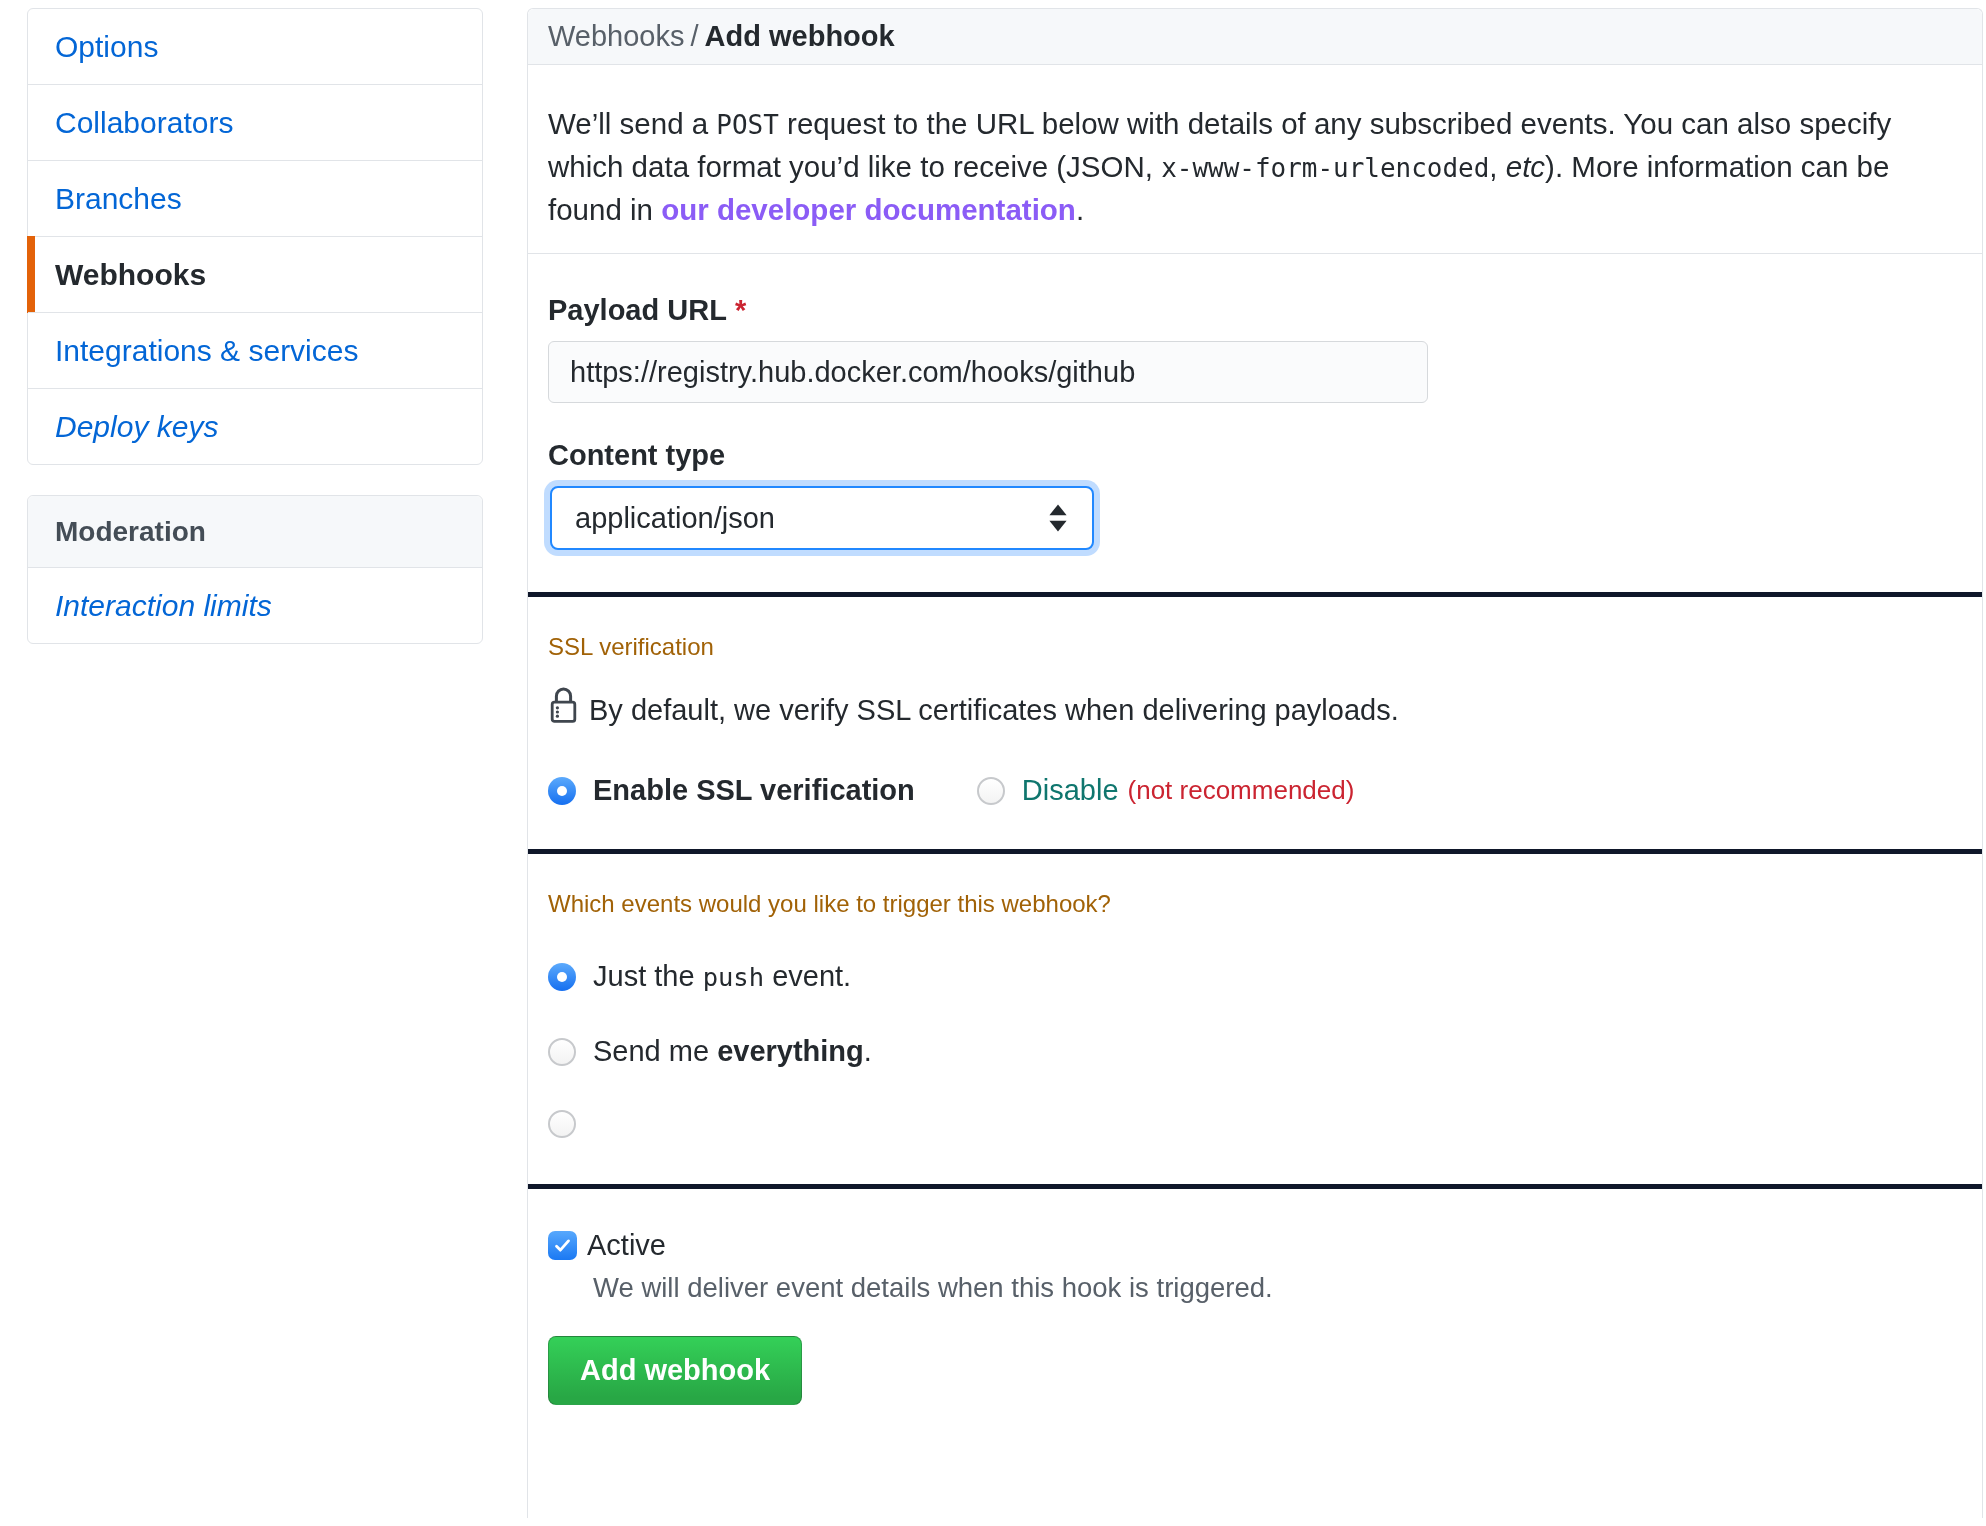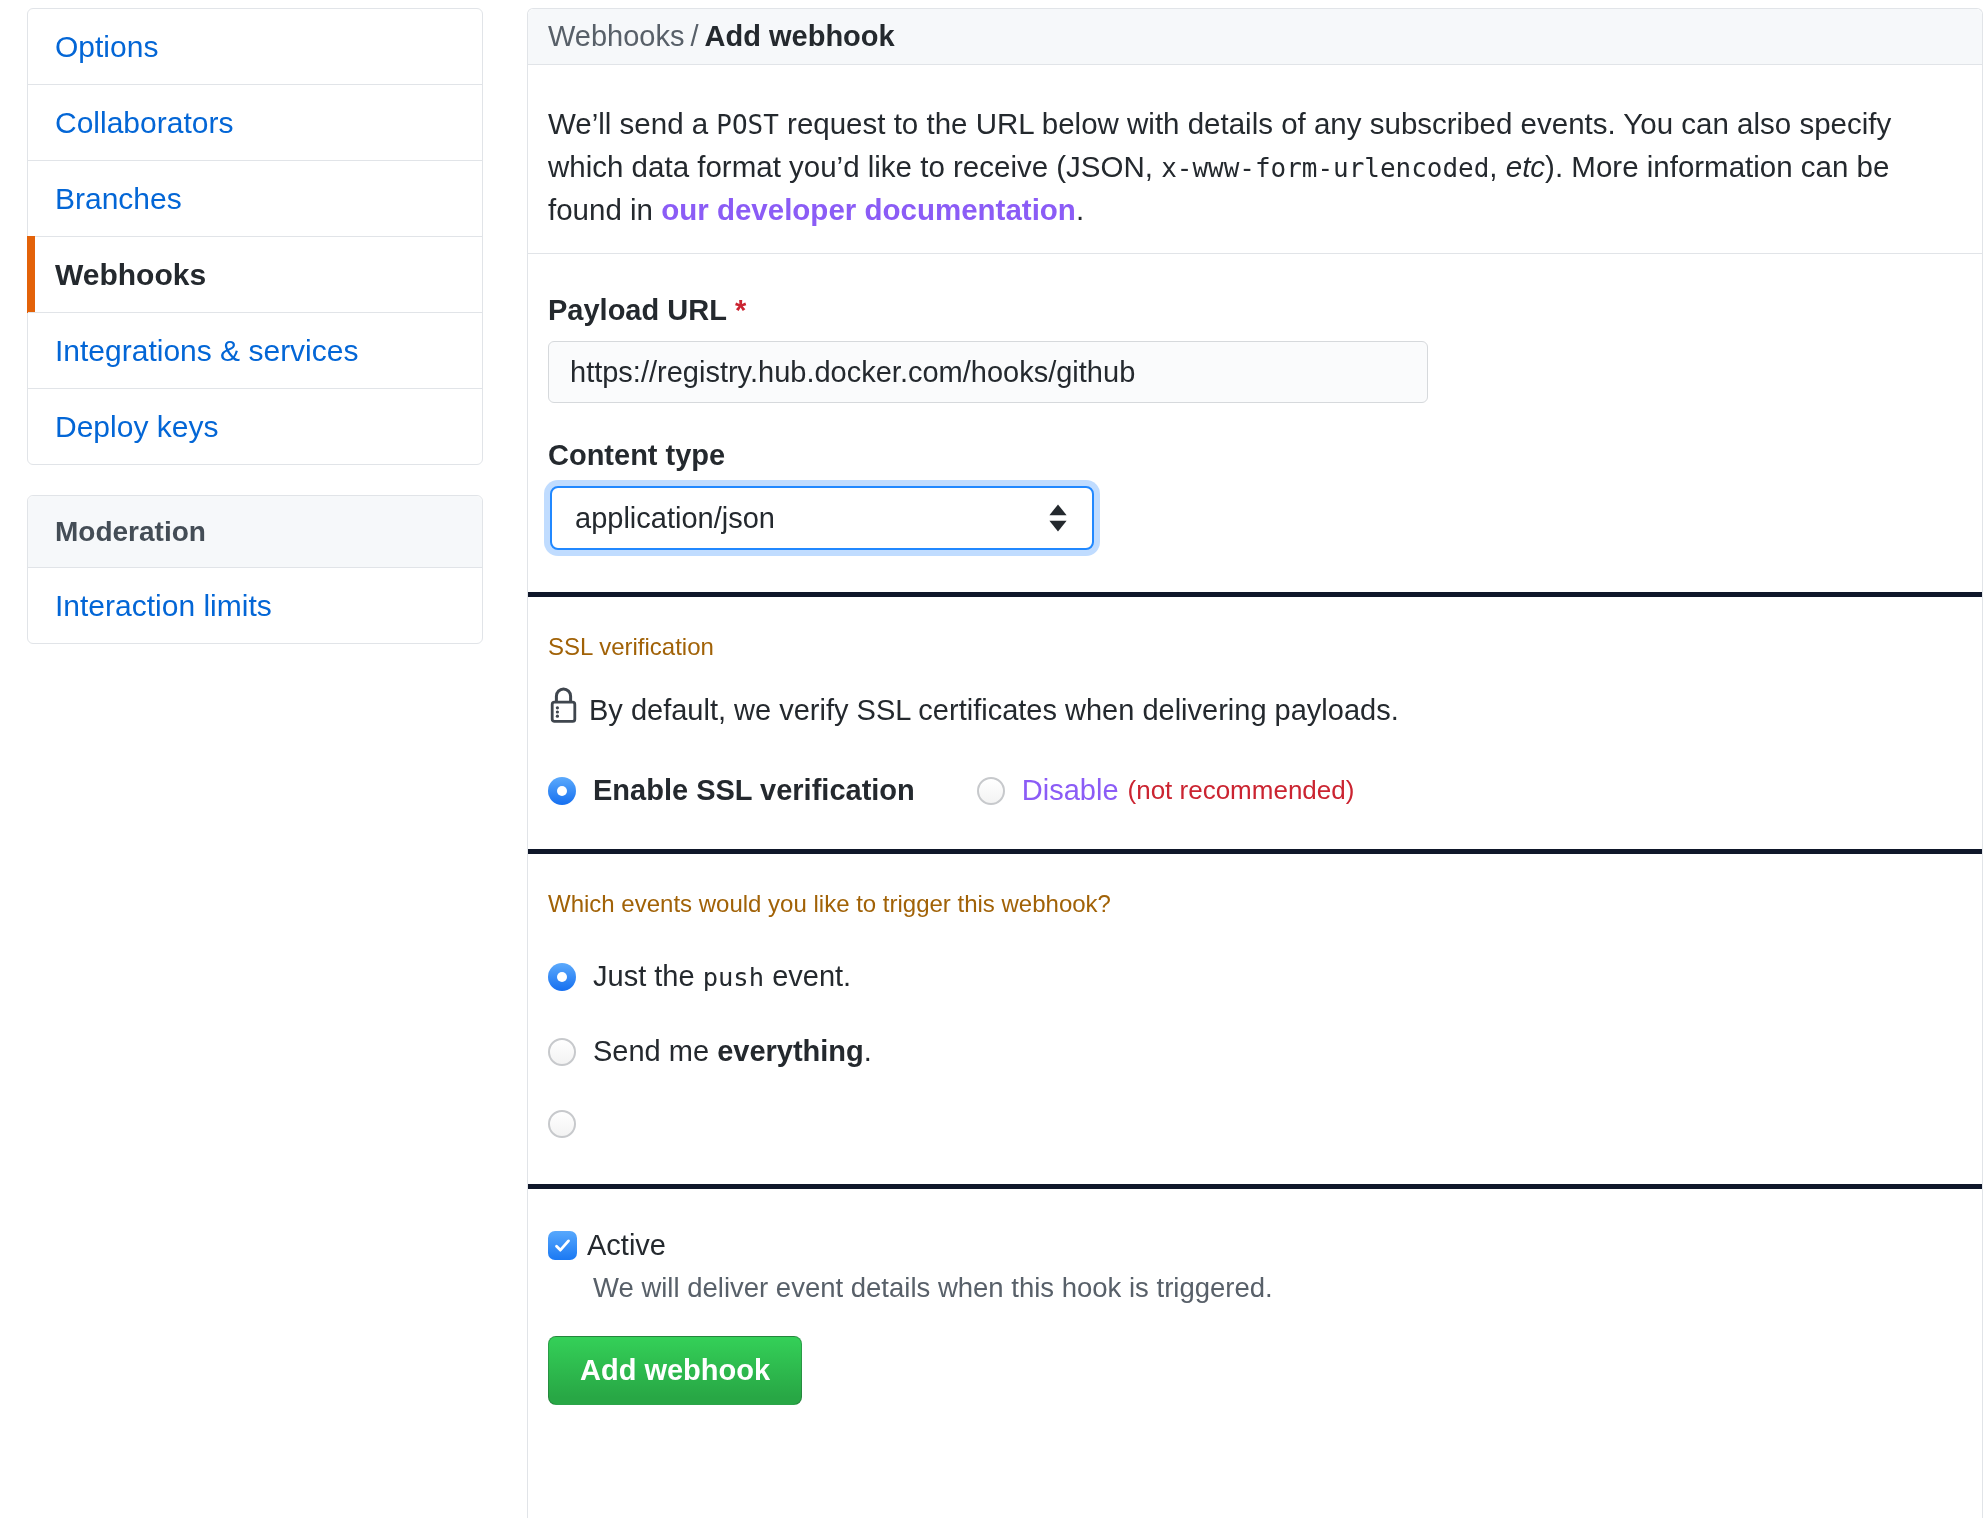--- a/index.html
+++ b/index.html
@@ -12,21 +12,21 @@
   .layout{display:flex;align-items:flex-start;padding:8px 0 0 27px;box-sizing:border-box;height:1518px;}
 
   
   .sidebar{width:456px;flex:none;}
   .box{border:1px solid #e1e4e8;border-radius:6px;background:#fff;box-sizing:border-box;}
   .menu-item{
     position:relative;display:block;padding:22px 20px 22px 27px;
     font-size:30px;line-height:31px;color:#0366d6;border-top:1px solid #e1e4e8;cursor:pointer;
   }
   .menu-item:first-child{border-top:none;border-radius:6px 6px 0 0;}
-  .menu-item:last-child{border-radius:0 0 6px 6px;}
+  .menu-item:last-child{border-radius:0 0 6px 6px;font-style:italic;}
   .menu-item.active{font-weight:bold;color:#24292e;}
   .menu-item.active::before{
     content:"";position:absolute;left:-1px;top:-1px;bottom:-1px;width:8px;background:#e36209;
   }
   .moderation-box{margin-top:30px;}
   .menu-heading{
     padding:20px 20px 20px 27px;font-size:28px;line-height:31px;font-weight:bold;color:#444d56;
     background:#f6f8fa;border-bottom:1px solid #e1e4e8;border-radius:6px 6px 0 0;
   }
 
@@ -83,21 +83,21 @@
   .radio-row{display:flex;align-items:center;}
   .ssl-radio-row{margin-top:40px;}
   .radio{width:28px;height:28px;border-radius:50%;flex:none;position:relative;box-sizing:border-box;}
   .radio.checked{background:linear-gradient(#5caafc,#156ff0);}
   .radio.checked::after{
     content:"";position:absolute;left:9px;top:9px;width:10px;height:10px;border-radius:50%;background:#fff;
   }
   .radio.unchecked{background:linear-gradient(#fff,#f3f3f3);border:2px solid #c7c9cc;}
   .radio-label{margin-left:17px;}
   .radio-label.strong{font-weight:bold;}
-  .danger{color:#8b5cf6;}
+  .danger{color:#0f766e;}
   .danger-note{color:#cb2431;font-size:26px;margin-left:9px;}
   .disable-group{margin-left:62px;}
 
   
   .events-section{padding-top:36px;padding-bottom:46px;}
   .event-row{margin-top:42px;}
   .event-row .strong{font-weight:bold;}
 
   
   .active-section{padding-top:40px;border-bottom:none;}

